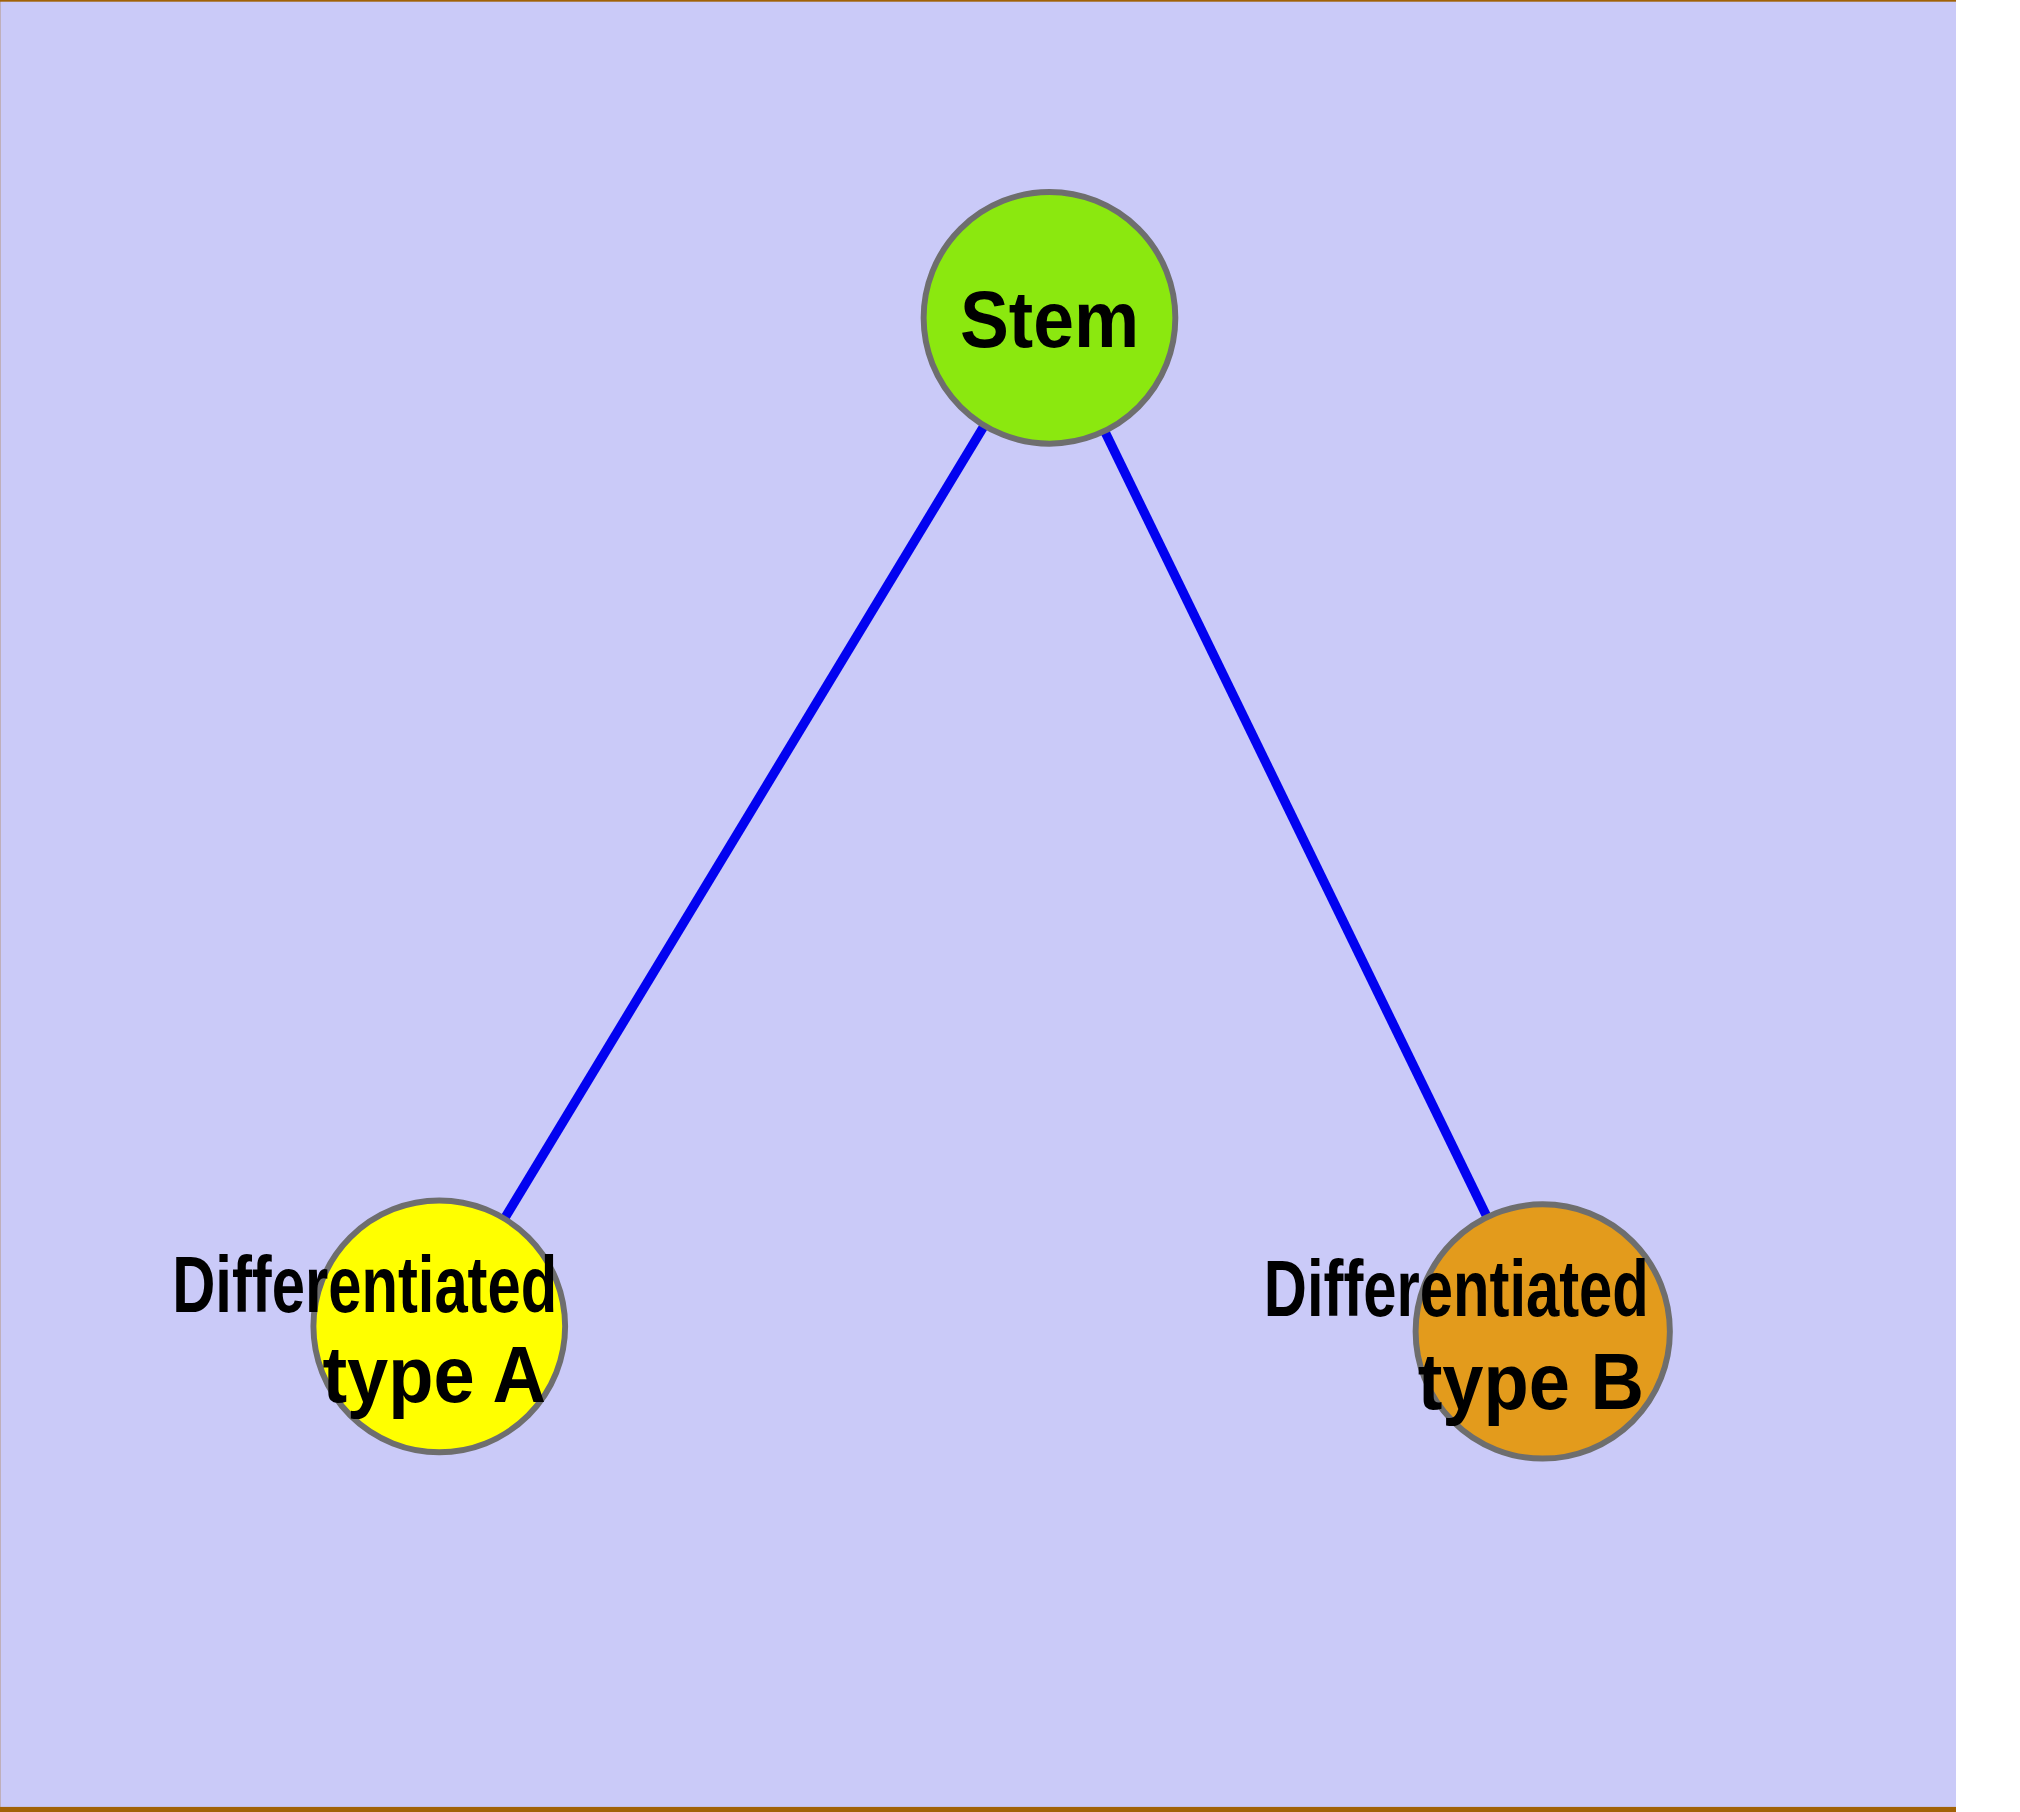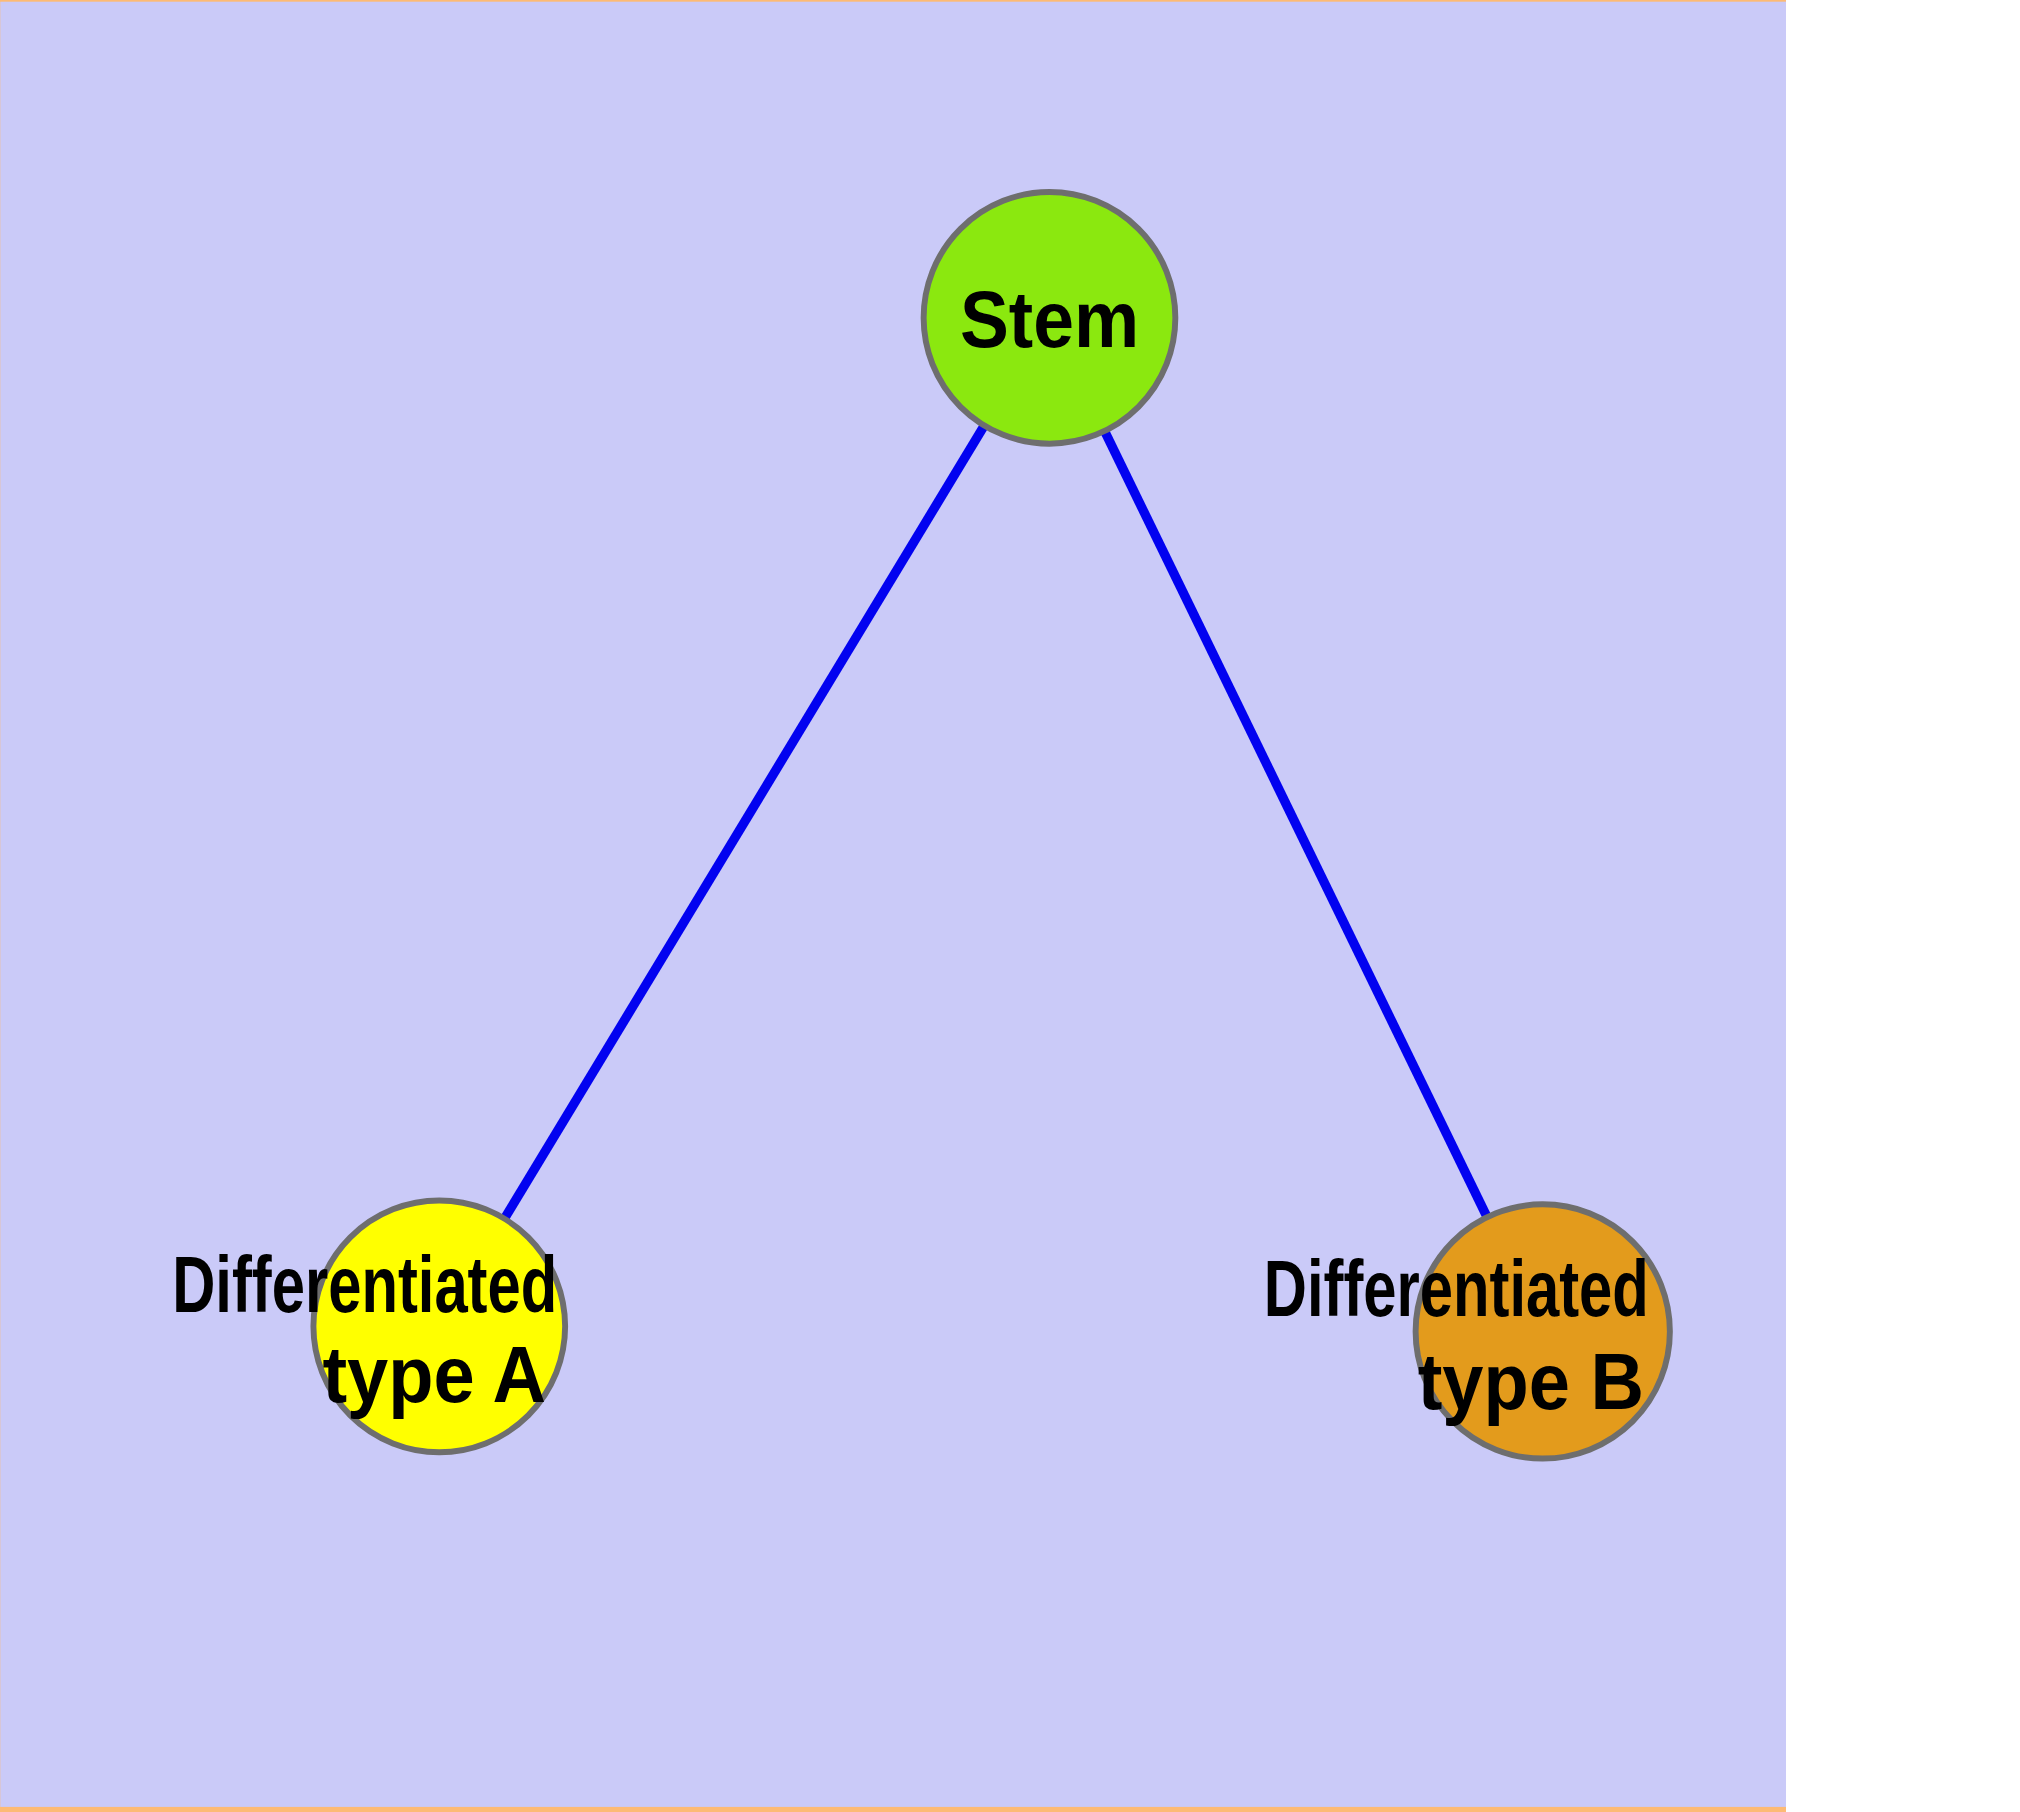--- a/index.html
+++ b/index.html
@@ -2,23 +2,23 @@
 <html style="font-size:13.6px"><head>
 <meta charset="utf-8">
 <style>
   html, body {
     margin: 0;
     padding: 0;
     background: #ffffff;
   }
   .stage {
     position: relative;
-    width: 1786px;
+    width: 1956px;
     height: 1812px;
-    background: #fdba74;
+    background: #a16207;
     overflow: hidden;
     font-family: "Liberation Sans", "DejaVu Sans", sans-serif;
   }
   svg.diagram {
     display: block;
     width: 2021px;
     height: 1812px;
   }
   .node-label {
     font-family: "Liberation Sans", "DejaVu Sans", sans-serif;

